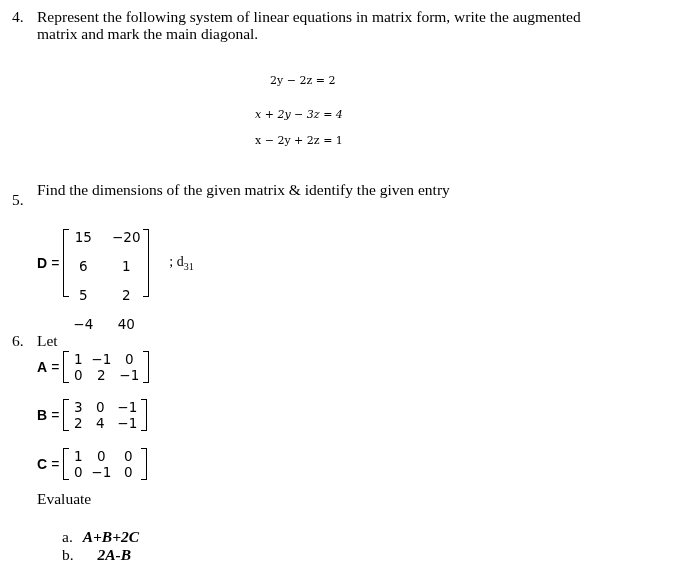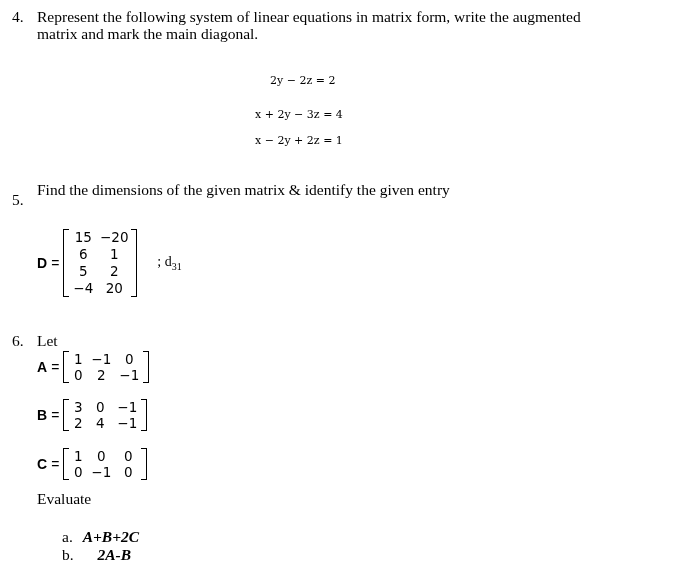--- a/index.html
+++ b/index.html
@@ -18,40 +18,40 @@
   .eqline { font-family:"DejaVu Serif", serif; font-size:11px; }
 </style>
 </head>
 <body>
 
 <div class="abs txt" style="left:12px;top:8px;">4.</div>
 <div class="abs txt" style="left:37px;top:8px;text-align:right;">Represent the following system of linear equations in matrix form, write the augmented</div>
 <div class="abs txt" style="left:37px;top:25px;">matrix and mark the main diagonal.</div>
 
 <div class="abs eqline" style="left:270px;top:74px;">2y − 2z = 2</div>
-<div class="abs eqline" style="left:255px;top:108px;">x + 2y − 3z = 4</div>
+<div class="abs eqline" style="left:255px;top:108px;font-style:italic;">x + 2y − 3z = 4</div>
 <div class="abs eqline" style="left:255px;top:134px;">x − 2y + 2z = 1</div>
 
 <div class="abs txt" style="left:12px;top:191px;">5.</div>
 <div class="abs txt" style="left:37px;top:181px;">Find the dimensions of the given matrix &amp; identify the given entry</div>
 
 <div class="mtx" style="left:37px;top:228px;height:70px;">
   <span class="mlabel">D</span>
   <span class="eq">=</span>
   <div class="bracket" style="height:68px;">
     <div class="bl"></div>
-    <div class="grid" style="grid-template-columns:28px 34px;grid-template-rows:repeat(4,17px);line-height:17px;">
+    <div class="grid" style="grid-template-columns:28px 34px;grid-template-rows:repeat(4,17px);line-height:17px;gap:12px;">
       <span>15</span>
       <span>−20</span>
       <span>6</span>
       <span>1</span>
       <span>5</span>
       <span>2</span>
       <span>−4</span>
-      <span>20</span>
+      <span>40</span>
     </div>
     <div class="br"></div>
   </div>
   <span style="font-size:14px;margin-left:20px;"><span>; d</span><sub style="font-size:10px;">31</sub></span>
 </div>
 
 <div class="abs txt" style="left:12px;top:332px;">6.</div>
 <div class="abs txt" style="left:37px;top:332px;">Let</div>
 
 <div class="mtx" style="left:37px;top:350px;height:34px;">

